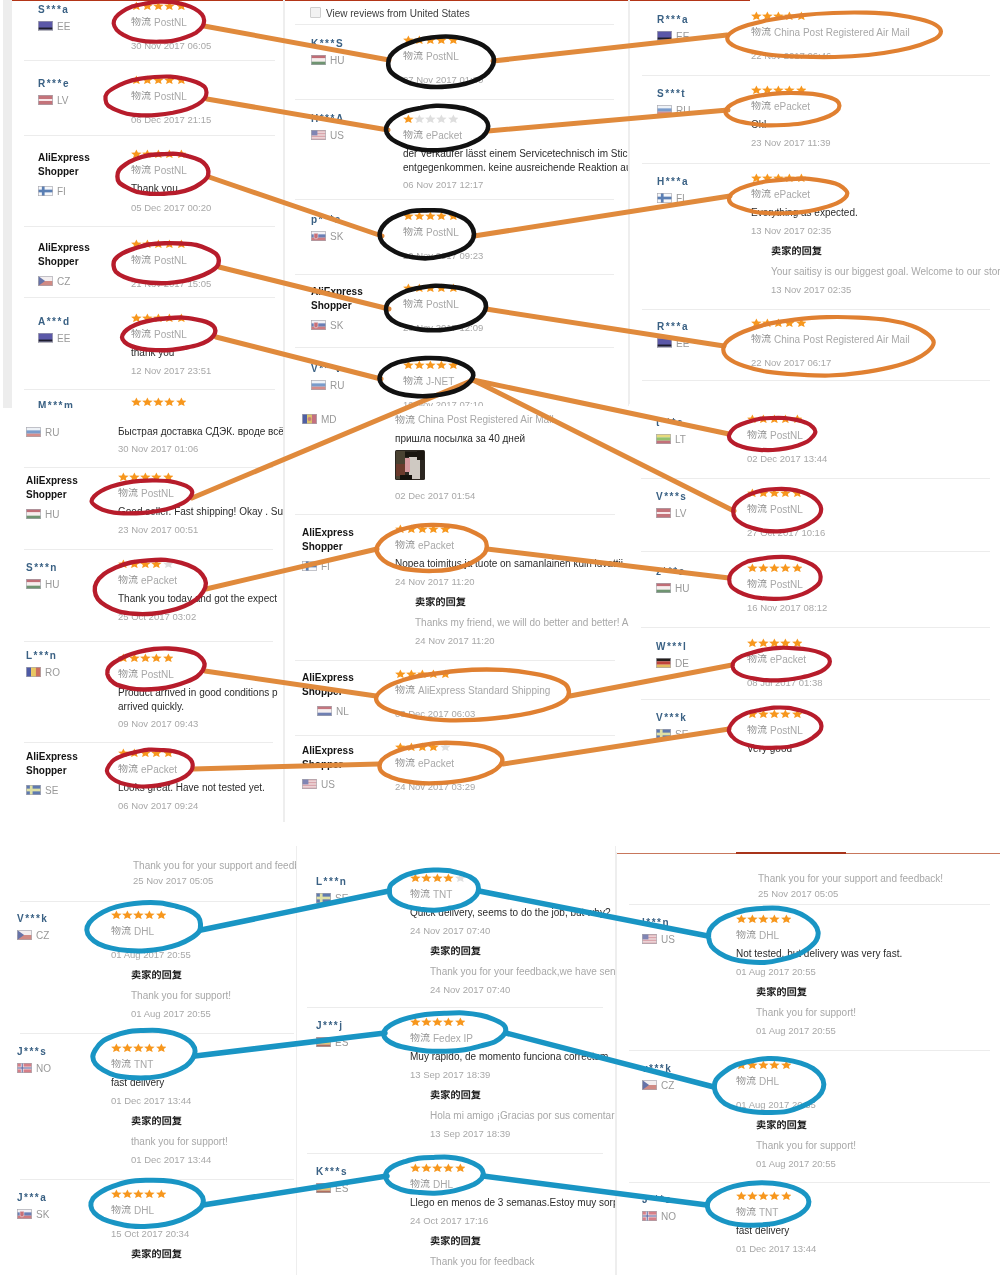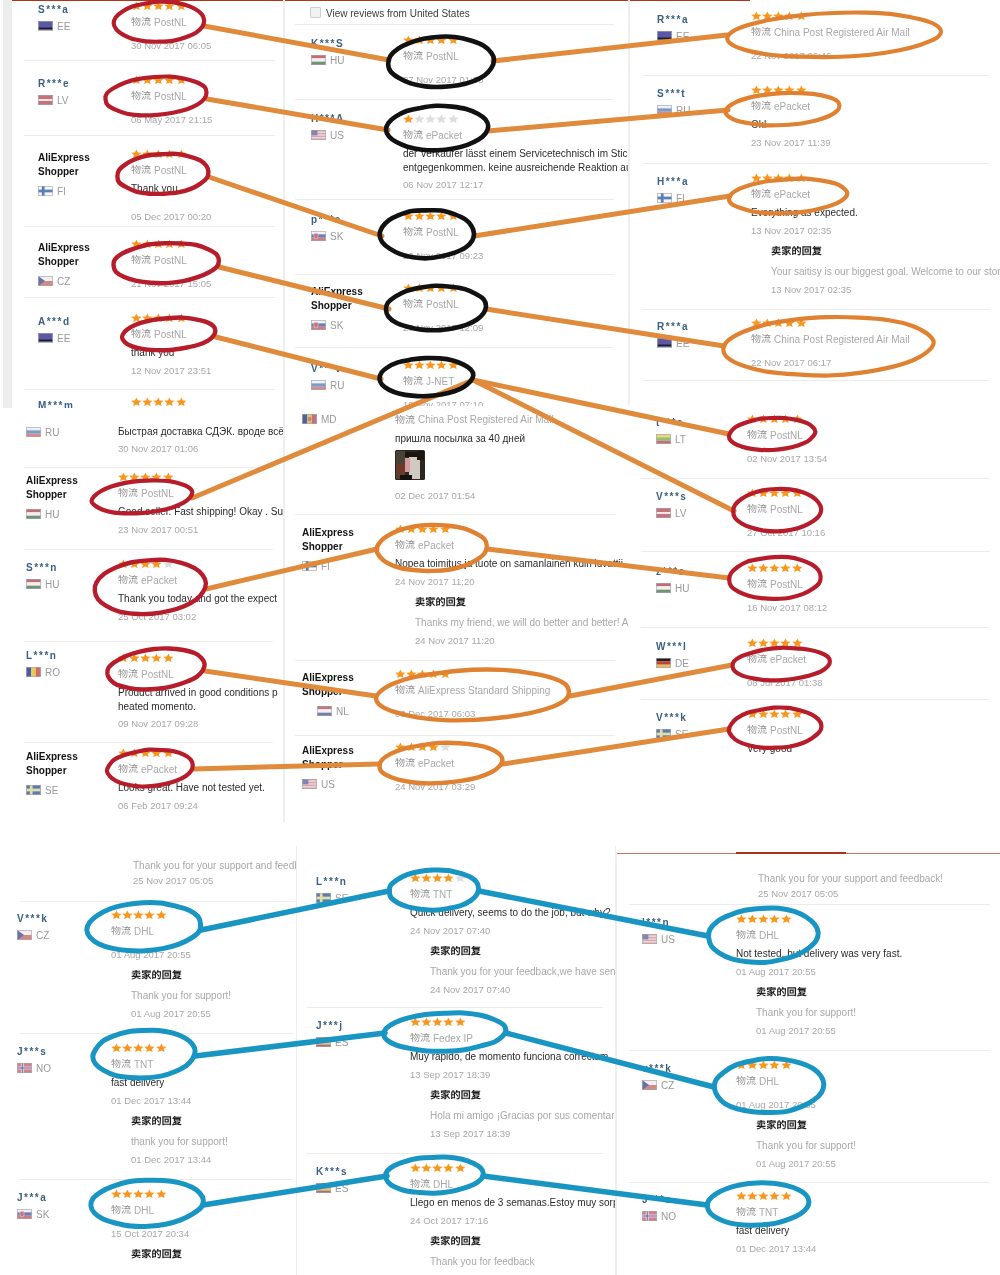--- a/index.html
+++ b/index.html
@@ -83,21 +83,21 @@
           </svg><svg class="star" viewBox="1.1 0 13.8 14" preserveAspectRatio="none" width="10.75" height="9.46">
             <path d="M8 0.6 L9.92 5.1 L14.8 5.52 L11.12 8.76 L12.22 13.45 L8 10.95 L3.78 13.45 L4.88 8.76 L1.2 5.52 L6.08 5.1 Z" fill="#f7971d"></path>
           </svg><svg class="star" viewBox="1.1 0 13.8 14" preserveAspectRatio="none" width="10.75" height="9.46">
             <path d="M8 0.6 L9.92 5.1 L14.8 5.52 L11.12 8.76 L12.22 13.45 L8 10.95 L3.78 13.45 L4.88 8.76 L1.2 5.52 L6.08 5.1 Z" fill="#f7971d"></path>
           </svg><svg class="star" viewBox="1.1 0 13.8 14" preserveAspectRatio="none" width="10.75" height="9.46">
             <path d="M8 0.6 L9.92 5.1 L14.8 5.52 L11.12 8.76 L12.22 13.45 L8 10.95 L3.78 13.45 L4.88 8.76 L1.2 5.52 L6.08 5.1 Z" fill="#f7971d"></path>
           </svg></div>
         <div class="logi" style="left:119px;top:13.5px"><svg class="wuliu" viewBox="0 100 2000 900" width="20" height="9.6">
             <path d="M534 40C501 192 441 335 357 426C374 436 403 457 415 469C459 418 497 352 530 278H616C570 439 481 607 375 691C395 702 419 720 434 735C544 639 635 451 681 278H763C711 531 603 780 438 898C459 908 486 928 501 943C667 811 778 542 829 278H876C856 677 834 826 802 862C791 875 781 878 764 878C745 878 705 877 660 873C672 894 679 926 681 948C725 951 768 951 795 948C825 944 845 936 865 908C905 859 927 702 949 246C950 236 951 208 951 208H558C575 159 591 106 603 53ZM98 98C86 221 66 348 29 432C45 439 74 457 86 466C103 425 118 373 130 317H222V543C152 563 86 582 35 595L55 667L222 615V960H292V593L418 553L408 487L292 522V317H395V245H292V41H222V245H144C151 200 158 154 163 108Z M1577 519V917H1644V519ZM1400 518V621C1400 713 1387 824 1264 908C1281 919 1306 942 1317 957C1452 861 1468 732 1468 623V518ZM1755 518V836C1755 896 1760 912 1775 926C1788 938 1810 943 1830 943C1840 943 1867 943 1879 943C1896 943 1916 939 1927 932C1941 924 1949 912 1954 893C1959 875 1962 822 1964 778C1946 772 1924 762 1911 750C1910 798 1909 834 1907 851C1905 867 1902 874 1897 878C1892 881 1884 882 1875 882C1867 882 1854 882 1847 882C1840 882 1834 881 1831 878C1826 873 1825 863 1825 843V518ZM1085 106C1145 142 1219 196 1255 235L1300 176C1264 138 1189 86 1129 53ZM1040 381C1104 410 1183 457 1222 492L1264 430C1224 396 1144 352 1080 326ZM1065 896 1128 947C1187 854 1257 729 1310 623L1256 574C1198 687 1119 819 1065 896ZM1559 57C1575 91 1591 134 1603 170H1318V238H1515C1473 292 1416 363 1397 381C1378 398 1349 405 1330 409C1336 426 1346 463 1350 481C1379 470 1425 466 1837 438C1857 465 1874 490 1886 511L1947 471C1910 412 1833 320 1770 253L1714 287C1738 314 1765 346 1790 377L1476 395C1515 350 1562 288 1600 238H1945V170H1680C1669 132 1648 81 1627 40Z" fill="#8e8e8e"></path>
           </svg><span class="logitxt">PostNL</span></div>
-        <div class="cdate" style="left:119px;top:37.5px">06 May 2017 21:15</div>
+        <div class="cdate" style="left:119px;top:37.5px">06 Dec 2017 21:15</div>
       </div>
 <div class="rev" style="top:151px;left:0;right:0;">
         <div class="uname anon" style="left:26px;top:2px"><span>AliExpress</span><br><span>Shopper</span></div>
         <div class="cc" style="left:26px;top:37px"><svg class="flag" viewBox="0 0 16 11" width="15" height="10">
             <rect width="16" height="11" fill="#f6f8fb"></rect>
             <rect x="4" y="0" width="3" height="11" fill="#5a7fb4"></rect>
             <rect x="0" y="4" width="16" height="3" fill="#5a7fb4"></rect>
             <rect x="0.35" y="0.35" width="15.3" height="10.3" fill="none" stroke="#a6a6ae" stroke-width="0.7"></rect>
           </svg><span class="cctxt">FI</span></div>
         <div class="stars" style="left:119px;top:0px"><svg class="star" viewBox="1.1 0 13.8 14" preserveAspectRatio="none" width="10.75" height="9.46">
@@ -108,21 +108,21 @@
             <path d="M8 0.6 L9.92 5.1 L14.8 5.52 L11.12 8.76 L12.22 13.45 L8 10.95 L3.78 13.45 L4.88 8.76 L1.2 5.52 L6.08 5.1 Z" fill="#f7971d"></path>
           </svg><svg class="star" viewBox="1.1 0 13.8 14" preserveAspectRatio="none" width="10.75" height="9.46">
             <path d="M8 0.6 L9.92 5.1 L14.8 5.52 L11.12 8.76 L12.22 13.45 L8 10.95 L3.78 13.45 L4.88 8.76 L1.2 5.52 L6.08 5.1 Z" fill="#f7971d"></path>
           </svg><svg class="star" viewBox="1.1 0 13.8 14" preserveAspectRatio="none" width="10.75" height="9.46">
             <path d="M8 0.6 L9.92 5.1 L14.8 5.52 L11.12 8.76 L12.22 13.45 L8 10.95 L3.78 13.45 L4.88 8.76 L1.2 5.52 L6.08 5.1 Z" fill="#f7971d"></path>
           </svg></div>
         <div class="logi" style="left:119px;top:13.5px"><svg class="wuliu" viewBox="0 100 2000 900" width="20" height="9.6">
             <path d="M534 40C501 192 441 335 357 426C374 436 403 457 415 469C459 418 497 352 530 278H616C570 439 481 607 375 691C395 702 419 720 434 735C544 639 635 451 681 278H763C711 531 603 780 438 898C459 908 486 928 501 943C667 811 778 542 829 278H876C856 677 834 826 802 862C791 875 781 878 764 878C745 878 705 877 660 873C672 894 679 926 681 948C725 951 768 951 795 948C825 944 845 936 865 908C905 859 927 702 949 246C950 236 951 208 951 208H558C575 159 591 106 603 53ZM98 98C86 221 66 348 29 432C45 439 74 457 86 466C103 425 118 373 130 317H222V543C152 563 86 582 35 595L55 667L222 615V960H292V593L418 553L408 487L292 522V317H395V245H292V41H222V245H144C151 200 158 154 163 108Z M1577 519V917H1644V519ZM1400 518V621C1400 713 1387 824 1264 908C1281 919 1306 942 1317 957C1452 861 1468 732 1468 623V518ZM1755 518V836C1755 896 1760 912 1775 926C1788 938 1810 943 1830 943C1840 943 1867 943 1879 943C1896 943 1916 939 1927 932C1941 924 1949 912 1954 893C1959 875 1962 822 1964 778C1946 772 1924 762 1911 750C1910 798 1909 834 1907 851C1905 867 1902 874 1897 878C1892 881 1884 882 1875 882C1867 882 1854 882 1847 882C1840 882 1834 881 1831 878C1826 873 1825 863 1825 843V518ZM1085 106C1145 142 1219 196 1255 235L1300 176C1264 138 1189 86 1129 53ZM1040 381C1104 410 1183 457 1222 492L1264 430C1224 396 1144 352 1080 326ZM1065 896 1128 947C1187 854 1257 729 1310 623L1256 574C1198 687 1119 819 1065 896ZM1559 57C1575 91 1591 134 1603 170H1318V238H1515C1473 292 1416 363 1397 381C1378 398 1349 405 1330 409C1336 426 1346 463 1350 481C1379 470 1425 466 1837 438C1857 465 1874 490 1886 511L1947 471C1910 412 1833 320 1770 253L1714 287C1738 314 1765 346 1790 377L1476 395C1515 350 1562 288 1600 238H1945V170H1680C1669 132 1648 81 1627 40Z" fill="#8e8e8e"></path>
           </svg><span class="logitxt">PostNL</span></div>
         <div class="ctxt" style="left:119px;top:33px">Thank you</div>
-        <div class="cdate" style="left:119px;top:61px">05 Dec 2017 00:20</div>
+        <div class="cdate" style="left:119px;top:52px">05 Dec 2017 00:20</div>
       </div>
 <div class="rev" style="top:241px;left:0;right:0;">
         <div class="uname anon" style="left:26px;top:2px"><span>AliExpress</span><br><span>Shopper</span></div>
         <div class="cc" style="left:26px;top:37px"><svg class="flag" viewBox="0 0 16 11" width="15" height="10">
             <rect width="16" height="5.5" fill="#f3eff0"></rect>
             <rect y="5.5" width="16" height="5.5" fill="#d08a84"></rect>
             <path d="M0 0 L7.5 5.5 L0 11 Z" fill="#6673a8"></path>
             <rect x="0.35" y="0.35" width="15.3" height="10.3" fill="none" stroke="#a6a6ae" stroke-width="0.7"></rect>
           </svg><span class="cctxt">CZ</span></div>
         <div class="stars" style="left:119px;top:0px"><svg class="star" viewBox="1.1 0 13.8 14" preserveAspectRatio="none" width="10.75" height="9.46">
@@ -512,22 +512,22 @@
             <path d="M8 0.6 L9.92 5.1 L14.8 5.52 L11.12 8.76 L12.22 13.45 L8 10.95 L3.78 13.45 L4.88 8.76 L1.2 5.52 L6.08 5.1 Z" fill="#f7971d"></path>
           </svg><svg class="star" viewBox="1.1 0 13.8 14" preserveAspectRatio="none" width="10.75" height="9.46">
             <path d="M8 0.6 L9.92 5.1 L14.8 5.52 L11.12 8.76 L12.22 13.45 L8 10.95 L3.78 13.45 L4.88 8.76 L1.2 5.52 L6.08 5.1 Z" fill="#f7971d"></path>
           </svg><svg class="star" viewBox="1.1 0 13.8 14" preserveAspectRatio="none" width="10.75" height="9.46">
             <path d="M8 0.6 L9.92 5.1 L14.8 5.52 L11.12 8.76 L12.22 13.45 L8 10.95 L3.78 13.45 L4.88 8.76 L1.2 5.52 L6.08 5.1 Z" fill="#f7971d"></path>
           </svg></div>
         <div class="logi" style="left:116px;top:13.5px"><svg class="wuliu" viewBox="0 100 2000 900" width="20" height="9.6">
             <path d="M534 40C501 192 441 335 357 426C374 436 403 457 415 469C459 418 497 352 530 278H616C570 439 481 607 375 691C395 702 419 720 434 735C544 639 635 451 681 278H763C711 531 603 780 438 898C459 908 486 928 501 943C667 811 778 542 829 278H876C856 677 834 826 802 862C791 875 781 878 764 878C745 878 705 877 660 873C672 894 679 926 681 948C725 951 768 951 795 948C825 944 845 936 865 908C905 859 927 702 949 246C950 236 951 208 951 208H558C575 159 591 106 603 53ZM98 98C86 221 66 348 29 432C45 439 74 457 86 466C103 425 118 373 130 317H222V543C152 563 86 582 35 595L55 667L222 615V960H292V593L418 553L408 487L292 522V317H395V245H292V41H222V245H144C151 200 158 154 163 108Z M1577 519V917H1644V519ZM1400 518V621C1400 713 1387 824 1264 908C1281 919 1306 942 1317 957C1452 861 1468 732 1468 623V518ZM1755 518V836C1755 896 1760 912 1775 926C1788 938 1810 943 1830 943C1840 943 1867 943 1879 943C1896 943 1916 939 1927 932C1941 924 1949 912 1954 893C1959 875 1962 822 1964 778C1946 772 1924 762 1911 750C1910 798 1909 834 1907 851C1905 867 1902 874 1897 878C1892 881 1884 882 1875 882C1867 882 1854 882 1847 882C1840 882 1834 881 1831 878C1826 873 1825 863 1825 843V518ZM1085 106C1145 142 1219 196 1255 235L1300 176C1264 138 1189 86 1129 53ZM1040 381C1104 410 1183 457 1222 492L1264 430C1224 396 1144 352 1080 326ZM1065 896 1128 947C1187 854 1257 729 1310 623L1256 574C1198 687 1119 819 1065 896ZM1559 57C1575 91 1591 134 1603 170H1318V238H1515C1473 292 1416 363 1397 381C1378 398 1349 405 1330 409C1336 426 1346 463 1350 481C1379 470 1425 466 1837 438C1857 465 1874 490 1886 511L1947 471C1910 412 1833 320 1770 253L1714 287C1738 314 1765 346 1790 377L1476 395C1515 350 1562 288 1600 238H1945V170H1680C1669 132 1648 81 1627 40Z" fill="#8e8e8e"></path>
           </svg><span class="logitxt">PostNL</span></div>
         <div class="ctxt" style="left:116px;top:33px">Product arrived in good conditions p</div>
-        <div class="ctxt" style="left:116px;top:46.5px">heated momento.</div>
-        <div class="cdate" style="left:116px;top:64px">09 Nov 2017 09:28</div>
+        <div class="ctxt" style="left:116px;top:46.5px">arrived quickly.</div>
+        <div class="cdate" style="left:116px;top:64px">09 Nov 2017 09:43</div>
       </div>
 <div class="rev" style="top:340px;left:0;right:0;">
         <div class="uname anon" style="left:24px;top:2px"><span>AliExpress</span><br><span>Shopper</span></div>
         <div class="cc" style="left:24px;top:37px"><svg class="flag" viewBox="0 0 16 11" width="15" height="10">
             <rect width="16" height="11" fill="#5f7ab0"></rect>
             <rect x="4" y="0" width="3" height="11" fill="#dfe0a5"></rect>
             <rect x="0" y="4" width="16" height="3" fill="#dfe0a5"></rect>
             <rect x="0.35" y="0.35" width="15.3" height="10.3" fill="none" stroke="#a6a6ae" stroke-width="0.7"></rect>
           </svg><span class="cctxt">SE</span></div>
         <div class="stars" style="left:116px;top:0px"><svg class="star" viewBox="1.1 0 13.8 14" preserveAspectRatio="none" width="10.75" height="9.46">
@@ -538,21 +538,21 @@
             <path d="M8 0.6 L9.92 5.1 L14.8 5.52 L11.12 8.76 L12.22 13.45 L8 10.95 L3.78 13.45 L4.88 8.76 L1.2 5.52 L6.08 5.1 Z" fill="#f7971d"></path>
           </svg><svg class="star" viewBox="1.1 0 13.8 14" preserveAspectRatio="none" width="10.75" height="9.46">
             <path d="M8 0.6 L9.92 5.1 L14.8 5.52 L11.12 8.76 L12.22 13.45 L8 10.95 L3.78 13.45 L4.88 8.76 L1.2 5.52 L6.08 5.1 Z" fill="#f7971d"></path>
           </svg><svg class="star" viewBox="1.1 0 13.8 14" preserveAspectRatio="none" width="10.75" height="9.46">
             <path d="M8 0.6 L9.92 5.1 L14.8 5.52 L11.12 8.76 L12.22 13.45 L8 10.95 L3.78 13.45 L4.88 8.76 L1.2 5.52 L6.08 5.1 Z" fill="#f7971d"></path>
           </svg></div>
         <div class="logi" style="left:116px;top:13.5px"><svg class="wuliu" viewBox="0 100 2000 900" width="20" height="9.6">
             <path d="M534 40C501 192 441 335 357 426C374 436 403 457 415 469C459 418 497 352 530 278H616C570 439 481 607 375 691C395 702 419 720 434 735C544 639 635 451 681 278H763C711 531 603 780 438 898C459 908 486 928 501 943C667 811 778 542 829 278H876C856 677 834 826 802 862C791 875 781 878 764 878C745 878 705 877 660 873C672 894 679 926 681 948C725 951 768 951 795 948C825 944 845 936 865 908C905 859 927 702 949 246C950 236 951 208 951 208H558C575 159 591 106 603 53ZM98 98C86 221 66 348 29 432C45 439 74 457 86 466C103 425 118 373 130 317H222V543C152 563 86 582 35 595L55 667L222 615V960H292V593L418 553L408 487L292 522V317H395V245H292V41H222V245H144C151 200 158 154 163 108Z M1577 519V917H1644V519ZM1400 518V621C1400 713 1387 824 1264 908C1281 919 1306 942 1317 957C1452 861 1468 732 1468 623V518ZM1755 518V836C1755 896 1760 912 1775 926C1788 938 1810 943 1830 943C1840 943 1867 943 1879 943C1896 943 1916 939 1927 932C1941 924 1949 912 1954 893C1959 875 1962 822 1964 778C1946 772 1924 762 1911 750C1910 798 1909 834 1907 851C1905 867 1902 874 1897 878C1892 881 1884 882 1875 882C1867 882 1854 882 1847 882C1840 882 1834 881 1831 878C1826 873 1825 863 1825 843V518ZM1085 106C1145 142 1219 196 1255 235L1300 176C1264 138 1189 86 1129 53ZM1040 381C1104 410 1183 457 1222 492L1264 430C1224 396 1144 352 1080 326ZM1065 896 1128 947C1187 854 1257 729 1310 623L1256 574C1198 687 1119 819 1065 896ZM1559 57C1575 91 1591 134 1603 170H1318V238H1515C1473 292 1416 363 1397 381C1378 398 1349 405 1330 409C1336 426 1346 463 1350 481C1379 470 1425 466 1837 438C1857 465 1874 490 1886 511L1947 471C1910 412 1833 320 1770 253L1714 287C1738 314 1765 346 1790 377L1476 395C1515 350 1562 288 1600 238H1945V170H1680C1669 132 1648 81 1627 40Z" fill="#8e8e8e"></path>
           </svg><span class="logitxt">ePacket</span></div>
         <div class="ctxt" style="left:116px;top:33px">Looks great. Have not tested yet.</div>
-        <div class="cdate" style="left:116px;top:50.5px">06 Feb 2017 09:24</div>
+        <div class="cdate" style="left:116px;top:50.5px">06 Nov 2017 09:24</div>
       </div>
 </div>
 <div class="panel" id="p5" style="left:284px;top:406px;width:345px;height:416px;border-left:1px solid #eeeeee;">
 <div class="sep" style="top:108px;left:10px;right:14px"></div>
 <div class="sep" style="top:254px;left:10px;right:14px"></div>
 <div class="sep" style="top:329px;left:10px;right:14px"></div>
 <div class="rev" style="top:6px;left:0;right:0;">
         <div class="cc" style="left:17px;top:2px"><svg class="flag" viewBox="0 0 16 11" width="15" height="10">
             <rect x="0.00" y="0" width="5.39" height="11" fill="#4f5fa3"></rect>
             <rect x="5.33" y="0" width="5.39" height="11" fill="#ddc268"></rect>
@@ -681,21 +681,21 @@
           </svg><svg class="star" viewBox="1.1 0 13.8 14" preserveAspectRatio="none" width="10.75" height="9.46">
             <path d="M8 0.6 L9.92 5.1 L14.8 5.52 L11.12 8.76 L12.22 13.45 L8 10.95 L3.78 13.45 L4.88 8.76 L1.2 5.52 L6.08 5.1 Z" fill="#f7971d"></path>
           </svg><svg class="star" viewBox="1.1 0 13.8 14" preserveAspectRatio="none" width="10.75" height="9.46">
             <path d="M8 0.6 L9.92 5.1 L14.8 5.52 L11.12 8.76 L12.22 13.45 L8 10.95 L3.78 13.45 L4.88 8.76 L1.2 5.52 L6.08 5.1 Z" fill="#f7971d"></path>
           </svg><svg class="star" viewBox="1.1 0 13.8 14" preserveAspectRatio="none" width="10.75" height="9.46">
             <path d="M8 0.6 L9.92 5.1 L14.8 5.52 L11.12 8.76 L12.22 13.45 L8 10.95 L3.78 13.45 L4.88 8.76 L1.2 5.52 L6.08 5.1 Z" fill="#f7971d"></path>
           </svg></div>
         <div class="logi" style="left:118px;top:13.5px"><svg class="wuliu" viewBox="0 100 2000 900" width="20" height="9.6">
             <path d="M534 40C501 192 441 335 357 426C374 436 403 457 415 469C459 418 497 352 530 278H616C570 439 481 607 375 691C395 702 419 720 434 735C544 639 635 451 681 278H763C711 531 603 780 438 898C459 908 486 928 501 943C667 811 778 542 829 278H876C856 677 834 826 802 862C791 875 781 878 764 878C745 878 705 877 660 873C672 894 679 926 681 948C725 951 768 951 795 948C825 944 845 936 865 908C905 859 927 702 949 246C950 236 951 208 951 208H558C575 159 591 106 603 53ZM98 98C86 221 66 348 29 432C45 439 74 457 86 466C103 425 118 373 130 317H222V543C152 563 86 582 35 595L55 667L222 615V960H292V593L418 553L408 487L292 522V317H395V245H292V41H222V245H144C151 200 158 154 163 108Z M1577 519V917H1644V519ZM1400 518V621C1400 713 1387 824 1264 908C1281 919 1306 942 1317 957C1452 861 1468 732 1468 623V518ZM1755 518V836C1755 896 1760 912 1775 926C1788 938 1810 943 1830 943C1840 943 1867 943 1879 943C1896 943 1916 939 1927 932C1941 924 1949 912 1954 893C1959 875 1962 822 1964 778C1946 772 1924 762 1911 750C1910 798 1909 834 1907 851C1905 867 1902 874 1897 878C1892 881 1884 882 1875 882C1867 882 1854 882 1847 882C1840 882 1834 881 1831 878C1826 873 1825 863 1825 843V518ZM1085 106C1145 142 1219 196 1255 235L1300 176C1264 138 1189 86 1129 53ZM1040 381C1104 410 1183 457 1222 492L1264 430C1224 396 1144 352 1080 326ZM1065 896 1128 947C1187 854 1257 729 1310 623L1256 574C1198 687 1119 819 1065 896ZM1559 57C1575 91 1591 134 1603 170H1318V238H1515C1473 292 1416 363 1397 381C1378 398 1349 405 1330 409C1336 426 1346 463 1350 481C1379 470 1425 466 1837 438C1857 465 1874 490 1886 511L1947 471C1910 412 1833 320 1770 253L1714 287C1738 314 1765 346 1790 377L1476 395C1515 350 1562 288 1600 238H1945V170H1680C1669 132 1648 81 1627 40Z" fill="#8e8e8e"></path>
           </svg><span class="logitxt">PostNL</span></div>
-        <div class="cdate" style="left:118px;top:37.5px">02 Nov 2017 13:54</div>
+        <div class="cdate" style="left:118px;top:37.5px">02 Dec 2017 13:44</div>
       </div>
 <div class="rev" style="top:84px;left:0;right:0;">
         <div class="uname" style="left:27px;top:2px">V***s</div>
         <div class="cc" style="left:27px;top:20px"><svg class="flag" viewBox="0 0 16 11" width="15" height="10">
             <rect width="16" height="11" fill="#c4737a"></rect>
             <rect y="4.4" width="16" height="2.2" fill="#f7e7e9"></rect>
             <rect x="0.35" y="0.35" width="15.3" height="10.3" fill="none" stroke="#a6a6ae" stroke-width="0.7"></rect>
           </svg><span class="cctxt">LV</span></div>
         <div class="stars" style="left:118px;top:0px"><svg class="star" viewBox="1.1 0 13.8 14" preserveAspectRatio="none" width="10.75" height="9.46">
             <path d="M8 0.6 L9.92 5.1 L14.8 5.52 L11.12 8.76 L12.22 13.45 L8 10.95 L3.78 13.45 L4.88 8.76 L1.2 5.52 L6.08 5.1 Z" fill="#f7971d"></path>

